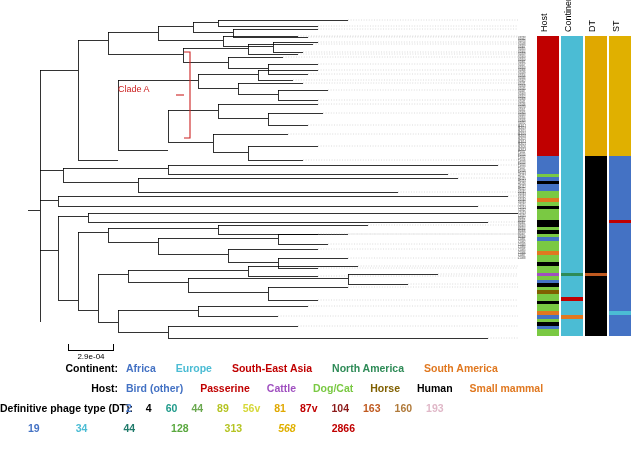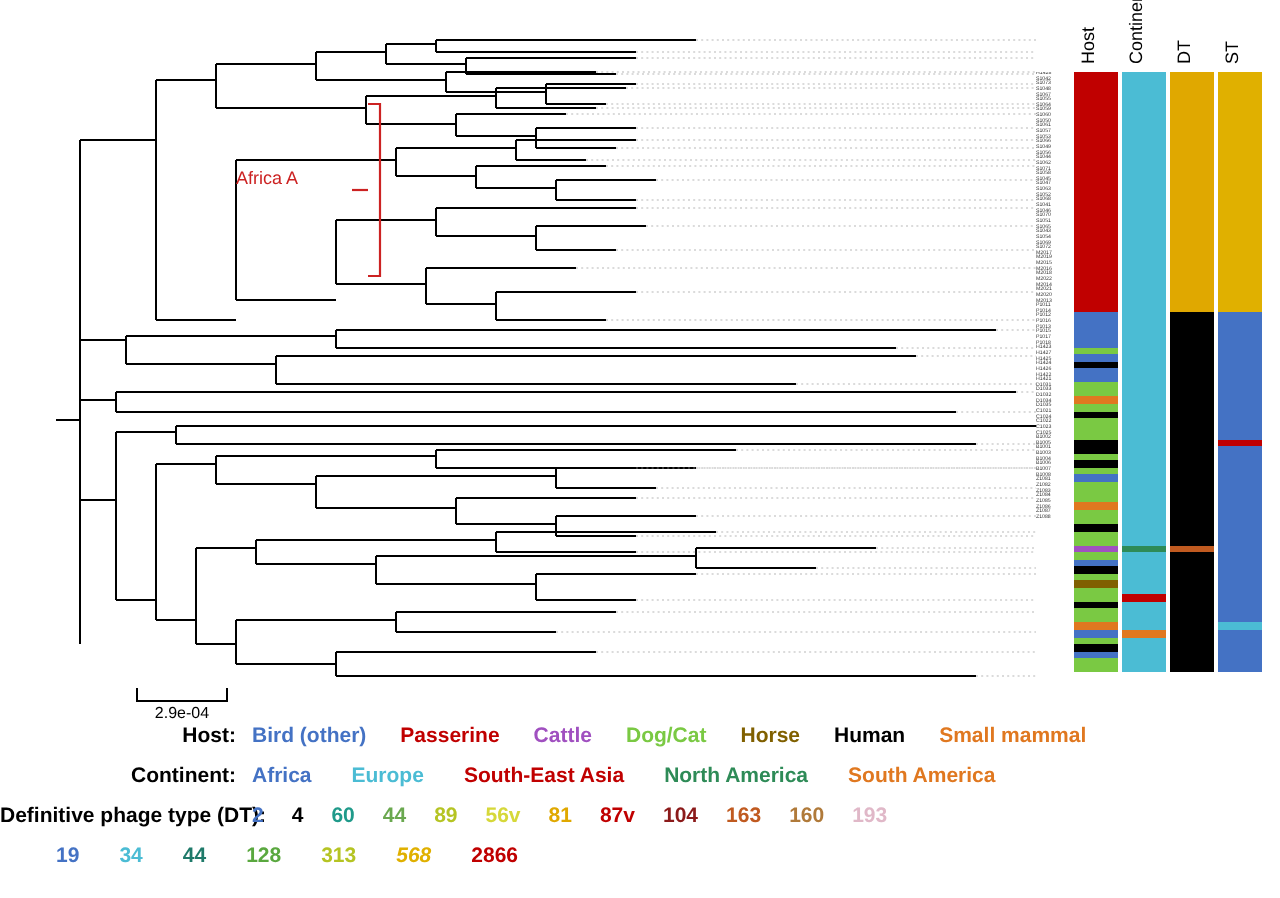--- a/index.html
+++ b/index.html
@@ -137,21 +137,21 @@
     font-weight: bold;
     white-space: nowrap;
   }
   #row-host .legend-title { width: 118px; }
   #row-host .legend-items { gap: 17px; }
   #row-continent .legend-title { width: 118px; }
   #row-continent .legend-items { gap: 20px; }
   #row-dt .legend-title { width: 118px; }
   #row-dt .legend-items { gap: 14px; }
   #row-st .legend-title { width: 118px; }
-  #row-st .legend-items { gap: 20px; padding-left: 28px; align-items: center; }
+  #row-st .legend-items { gap: 36px; padding-left: 28px; align-items: center; }
 </style>
 </head>
 <body>
 
 <div id="figure">
 
   <div id="tree-panel">
     <svg id="tree-svg" width="520" height="330" viewBox="0 0 520 330">
       <g stroke="#000" stroke-width="0.8" fill="none" shape-rendering="crispEdges">
 
@@ -349,21 +349,21 @@
           <path d="M470,328 H500"></path>
       </g>
 
       <g stroke="#cc2222" stroke-width="1.1" fill="none">
         <path d="M166,42 H172 V128 H166"></path>
         <path d="M158,85 H166"></path>
       </g>
     </svg>
   </div>
 
-  <div id="clade-a-label">Africa A</div>
+  <div id="clade-a-label">Clade A</div>
 
   <div id="tip-labels">
       <div class="tip-label">H1428</div>
       <div class="tip-label">S1042</div>
       <div class="tip-label">S1073</div>
       <div class="tip-label">S1048</div>
       <div class="tip-label">S1067</div>
       <div class="tip-label">S1055</div>
       <div class="tip-label">S1064</div>
       <div class="tip-label">S1059</div>
@@ -803,40 +803,40 @@
         <div class="hm-cell" style="background: rgb(68, 114, 196);"></div>
       </div>
     </div>
 
   <div id="scale-bar-group">
     <div id="scale-bar-line"></div>
     <div id="scale-bar-text">2.9e-04</div>
   </div>
 
   <div id="legends">
+    <div class="legend-row" id="row-continent">
+      <div class="legend-title">Continent:</div>
+      <div class="legend-items">
+          <span class="legend-item" style="color: rgb(68, 114, 196);">Africa</span>
+          <span class="legend-item" style="color: rgb(75, 188, 212);">Europe</span>
+          <span class="legend-item" style="color: rgb(192, 0, 0);">South-East Asia</span>
+          <span class="legend-item" style="color: rgb(46, 139, 87);">North America</span>
+          <span class="legend-item" style="color: rgb(224, 120, 32);">South America</span>
+        </div>
+    </div>
     <div class="legend-row" id="row-host">
       <div class="legend-title">Host:</div>
       <div class="legend-items">
           <span class="legend-item" style="color: rgb(68, 114, 196);">Bird (other)</span>
           <span class="legend-item" style="color: rgb(192, 0, 0);">Passerine</span>
           <span class="legend-item" style="color: rgb(160, 80, 192);">Cattle</span>
           <span class="legend-item" style="color: rgb(122, 201, 67);">Dog/Cat</span>
           <span class="legend-item" style="color: rgb(128, 96, 0);">Horse</span>
           <span class="legend-item" style="color: rgb(0, 0, 0);">Human</span>
           <span class="legend-item" style="color: rgb(224, 120, 32);">Small mammal</span>
-        </div>
-    </div>
-    <div class="legend-row" id="row-continent">
-      <div class="legend-title">Continent:</div>
-      <div class="legend-items">
-          <span class="legend-item" style="color: rgb(68, 114, 196);">Africa</span>
-          <span class="legend-item" style="color: rgb(75, 188, 212);">Europe</span>
-          <span class="legend-item" style="color: rgb(192, 0, 0);">South-East Asia</span>
-          <span class="legend-item" style="color: rgb(46, 139, 87);">North America</span>
-          <span class="legend-item" style="color: rgb(224, 120, 32);">South America</span>
         </div>
     </div>
     <div class="legend-row" id="row-dt">
       <div class="legend-title">Definitive phage type (DT):</div>
       <div class="legend-items">
           <span class="legend-item" style="color: rgb(68, 114, 196);">2</span>
           <span class="legend-item" style="color: rgb(0, 0, 0);">4</span>
           <span class="legend-item" style="color: rgb(31, 154, 138);">60</span>
           <span class="legend-item" style="color: rgb(106, 168, 79);">44</span>
           <span class="legend-item" style="color: rgb(181, 196, 35);">89</span>

